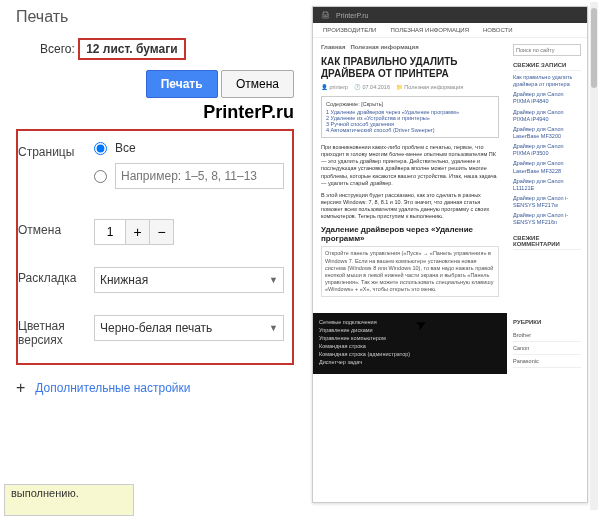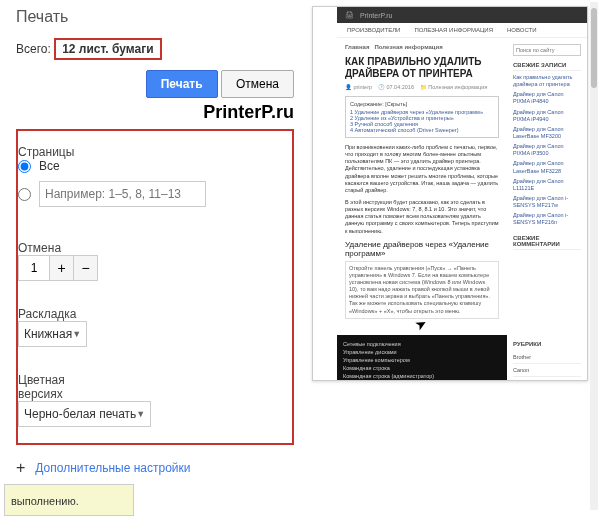--- a/index.html
+++ b/index.html
@@ -1,61 +1,61 @@
 <!DOCTYPE html>
 <html><head>
 <meta charset="utf-8">
 <style>
   * { box-sizing: border-box; margin: 0; padding: 0; }
   body { font-family: Arial, sans-serif; font-size: 12px; color: #333; width: 600px; height: 516px; overflow: hidden; background: #fff; position: relative; }
   .left-panel { position: absolute; left: 0; top: 0; width: 310px; height: 516px; padding: 8px 16px; }
   .title { font-size: 16px; color: #555; margin-bottom: 12px; }
-  .total-row { font-size: 12px; margin-bottom: 10px; }
+  .total-row { font-size: 12px; margin-bottom: 10px; margin-left: 24px; }
   .total-box { display: inline-block; border: 2px solid #c4342d; padding: 2px 6px; }
   .total-box b { font-weight: bold; }
   .button-row { text-align: right; margin-bottom: 4px; }
   .btn { display: inline-block; padding: 6px 14px; font-size: 12px; border: 1px solid #aaa; background: #f5f5f5; cursor: pointer; border-radius: 2px; }
   .btn-primary { background: #4285f4; color: #fff; border-color: #3367d6; font-weight: bold; }
   .logo-line { text-align: right; font-size: 18px; font-weight: bold; color: #000; margin-bottom: 6px; }
   .red-box { border: 2px solid #c4342d; padding: 10px 8px 10px 0; }
-  .form-row { display: flex; align-items: flex-start; margin-bottom: 22px; flex-direction: column; }
+  .form-row { display: flex; align-items: flex-start; margin-bottom: 22px; }
   .form-row:last-child { margin-bottom: 6px; }
   .form-label { width: 76px; font-size: 12px; color: #444; padding-top: 4px; flex-shrink: 0; }
   .form-control-area { flex: 1; }
   .radio-line { display: flex; align-items: center; margin-bottom: 8px; }
   .radio-line input[type=radio] { margin-right: 8px; }
   .example-input { width: 100%; padding: 5px; border: 1px solid #ccc; font-size: 12px; color: #999; }
   .stepper { display: inline-flex; border: 1px solid #ccc; }
   .stepper input { width: 30px; border: none; text-align: center; font-size: 12px; padding: 5px 2px; }
   .stepper button { width: 24px; border: none; border-left: 1px solid #ccc; background: #f5f5f5; cursor: pointer; font-size: 14px; }
   .select-box { width: 100%; padding: 5px; border: 1px solid #ccc; background: #fff; font-size: 12px; display: flex; justify-content: space-between; align-items: center; cursor: pointer; }
   .select-box .caret { font-size: 9px; color: #666; }
   .cb-line { display: flex; align-items: center; }
   .cb-line input { margin-right: 8px; }
   .more-settings { margin-top: 14px; font-size: 12px; color: #555; display: flex; align-items: center; cursor: pointer; }
   .more-settings .plus { font-size: 16px; margin-right: 10px; color: #333; }
   .more-settings .link { color: #3b78e7; }
-  .bottom-strip { position: absolute; bottom: 0; left: 4px; width: 130px; height: 32px; background: #f7f7d0; border: 1px solid #ccc; font-size: 11px; padding: 10px 6px; }
+  .bottom-strip { position: absolute; bottom: 0; left: 4px; width: 130px; height: 32px; background: #f7f7d0; border: 1px solid #ccc; font-size: 11px; padding: 2px 6px; }
 
   
-  .preview { position: absolute; right: 12px; top: 6px; width: 276px; height: 375px; background: #fff; border: 1px solid #ccc; box-shadow: 0 1px 3px rgba(0,0,0,.15); overflow: hidden; font-size: 7px; color: #444; padding-left: 24px; }
+  .preview { position: absolute; right: 12px; top: 6px; width: 276px; height: 497px; background: #fff; border: 1px solid #ccc; box-shadow: 0 1px 3px rgba(0,0,0,.15); overflow: hidden; font-size: 7px; color: #444; }
   .scrollbar-v { position: absolute; right: 2px; top: 2px; width: 8px; height: 508px; background: #f0f0f0; }
   .scrollbar-v::after { content:''; position:absolute; top:6px; left:1px; width:6px; height:80px; background:#c0c0c0; border-radius:3px; }
   .pv-header { background:#333; color:#aaa; padding:4px 8px; display:flex; align-items:center; gap:6px; }
   .pv-nav { display:flex; gap:14px; padding:4px 10px; border-bottom:1px solid #eee; font-size:6px; color:#555; }
   .pv-body { display:flex; }
   .pv-main { flex:1; padding:6px 8px; }
   .pv-side { width:80px; padding:6px; font-size:5.5px; }
   .pv-breadcrumb { font-size:6px; color:#666; margin-bottom:6px; }
   .pv-h1 { font-size:10px; font-weight:bold; color:#222; line-height:1.2; margin-bottom:4px; }
   .pv-meta { font-size:5.5px; color:#888; margin-bottom:6px; display:flex; gap:6px;}
   .pv-toc { border:1px solid #ccc; padding:4px; font-size:5.5px; color:#3b5b9b; margin-bottom:6px; }
   .pv-toc-title { color:#444; margin-bottom:2px; }
   .pv-p { font-size:5.5px; line-height:1.3; margin-bottom:5px; color:#333; }
-  .pv-h2 { font-size:8px; font-weight:normal; margin-bottom:3px; color:#222; }
+  .pv-h2 { font-size:8px; font-weight:bold; margin-bottom:3px; color:#222; }
   .pv-quote { border:1px solid #ddd; padding:3px; font-size:5.5px; color:#555; margin-bottom:6px; line-height:1.3; }
   .pv-search { width:100%; border:1px solid #ccc; padding:2px; font-size:5.5px; margin-bottom:6px; }
   .pv-side-title { font-size:6px; font-weight:bold; color:#444; margin-bottom:3px; border-bottom:1px solid #eee; padding-bottom:2px;}
   .pv-side-list { list-style:none; margin-bottom:8px; }
   .pv-side-list li { font-size:5.5px; color:#3b5b9b; line-height:1.3; margin-bottom:3px; }
   .pv-footer-area { display:flex; margin-top:4px; }
   .pv-black { background:#111; color:#ccc; flex:1; padding:6px; font-size:5.5px; }
   .pv-black div { margin-bottom:2px; }
   .pv-rubrics { width:80px; padding:6px; font-size:5.5px; }
   .pv-rubrics-title { font-size:6px; font-weight:bold; margin-bottom:4px; color:#444;}

